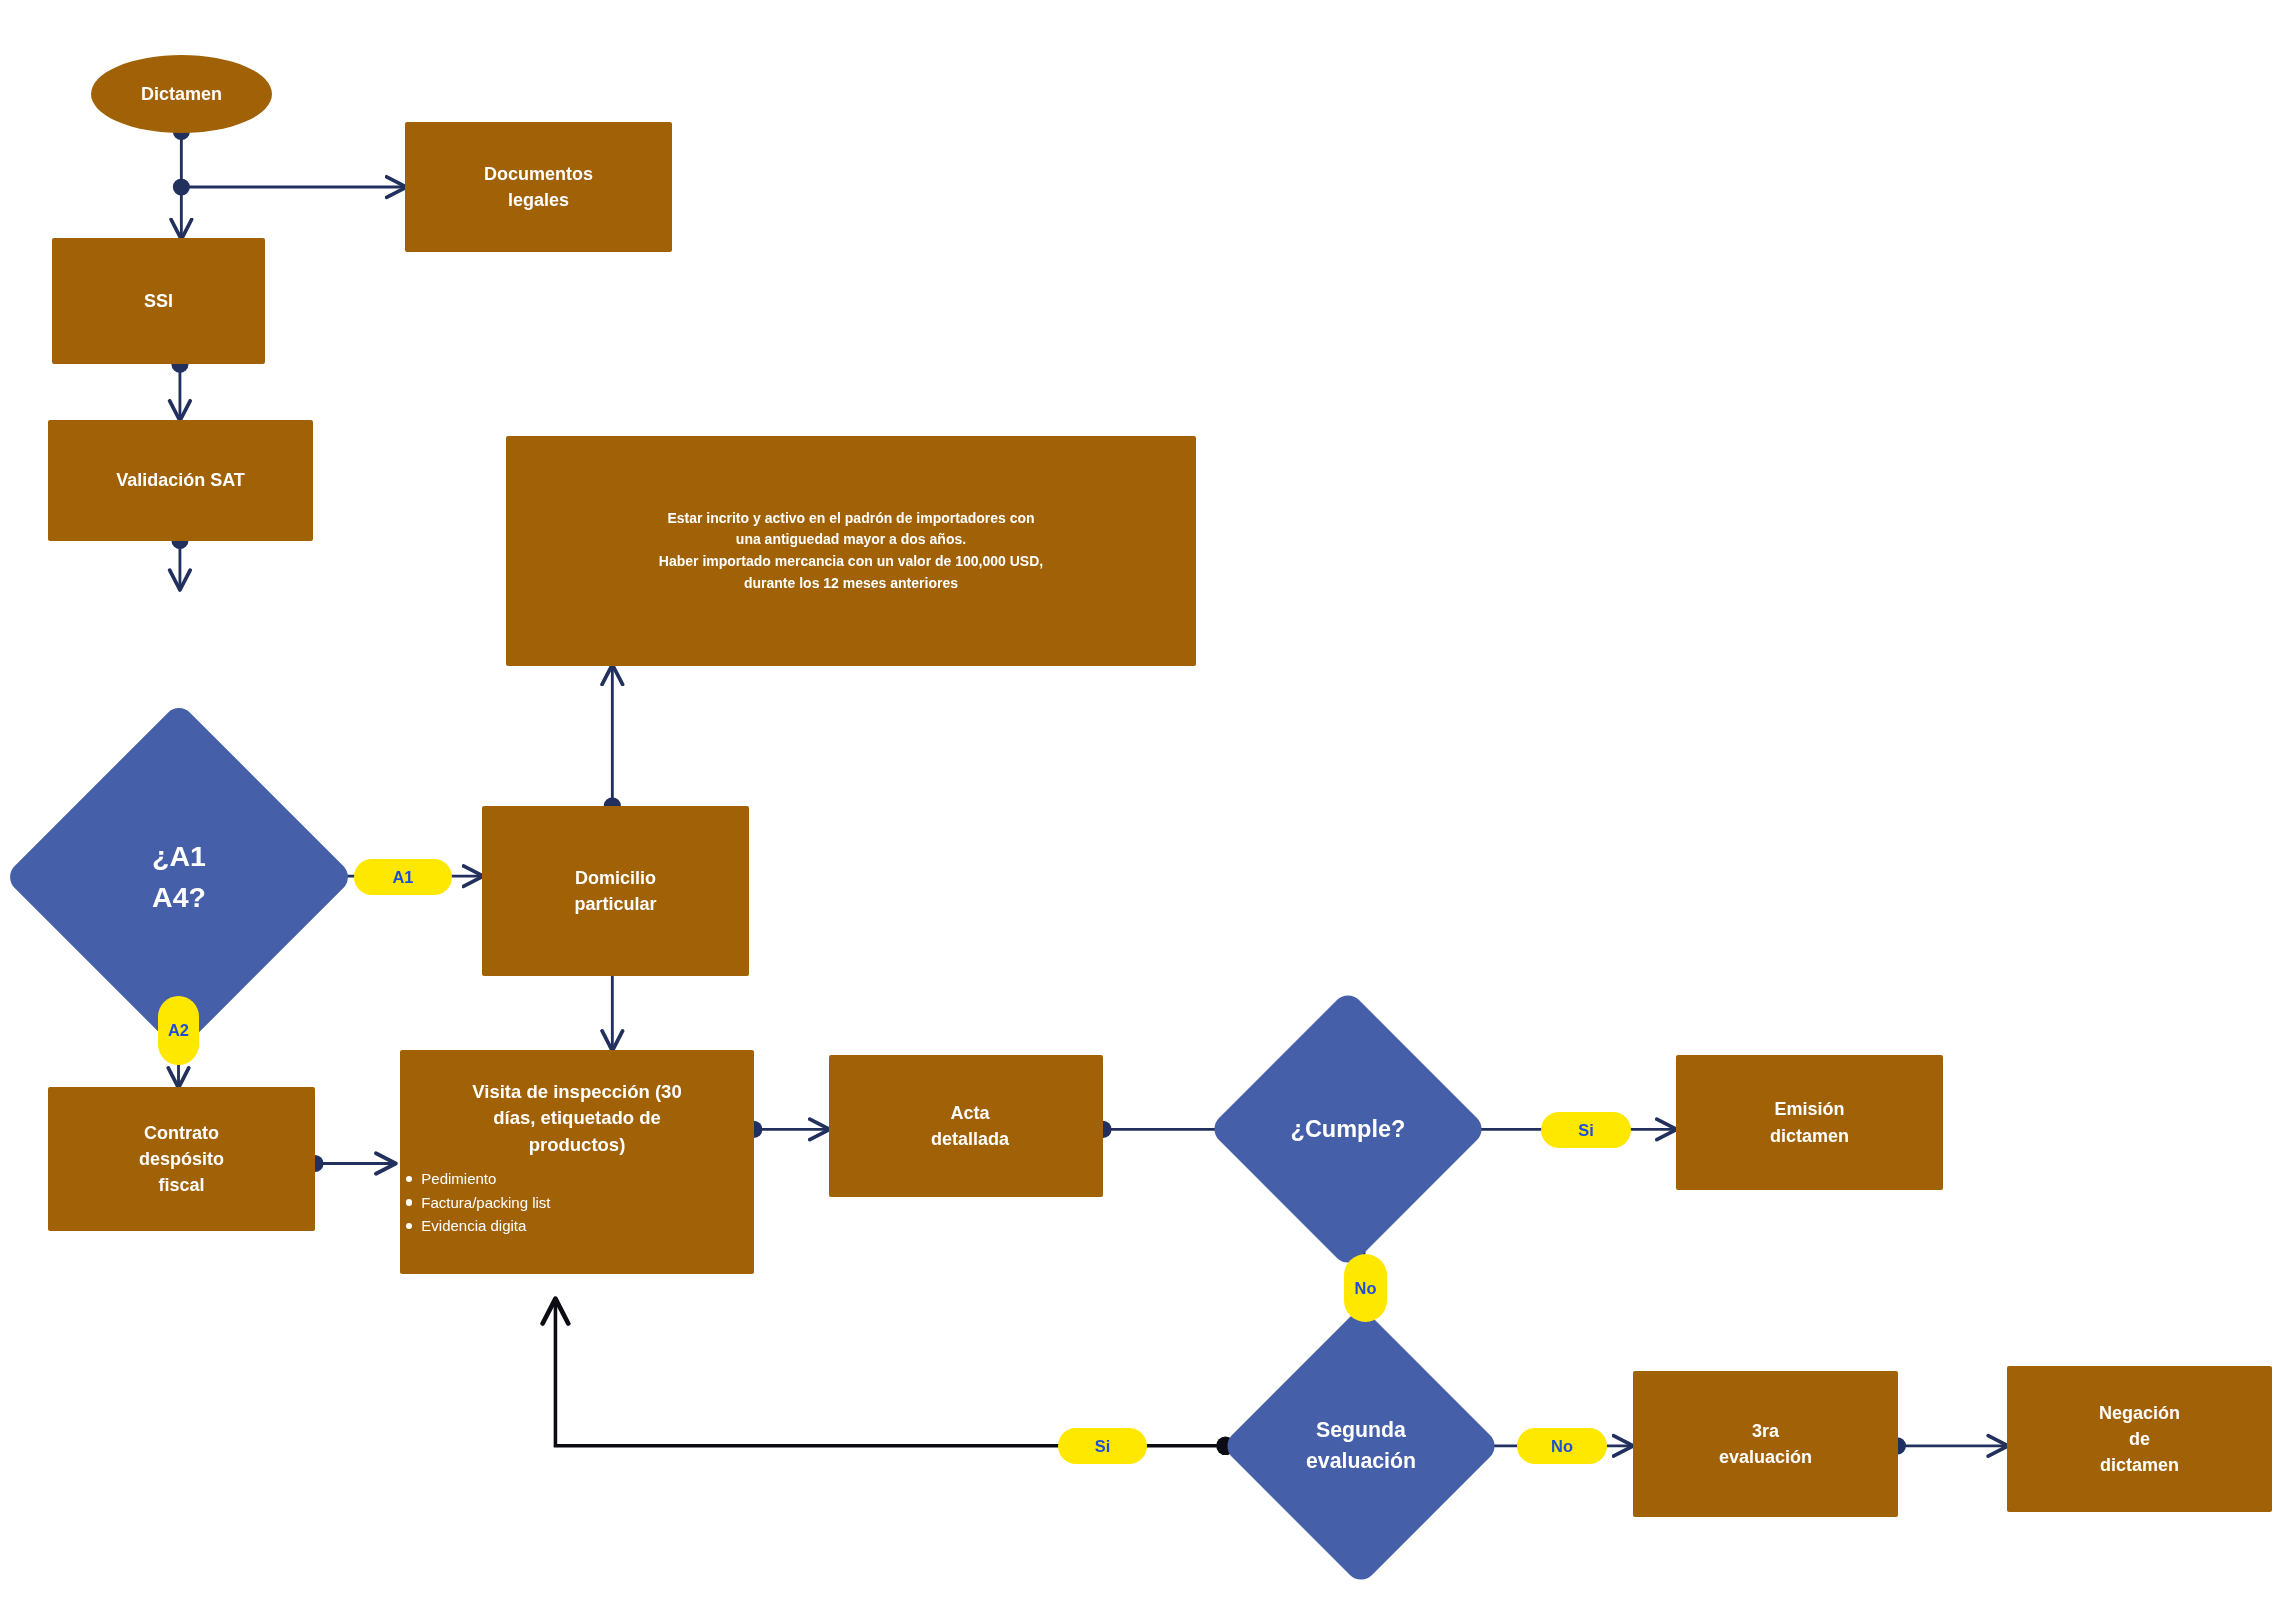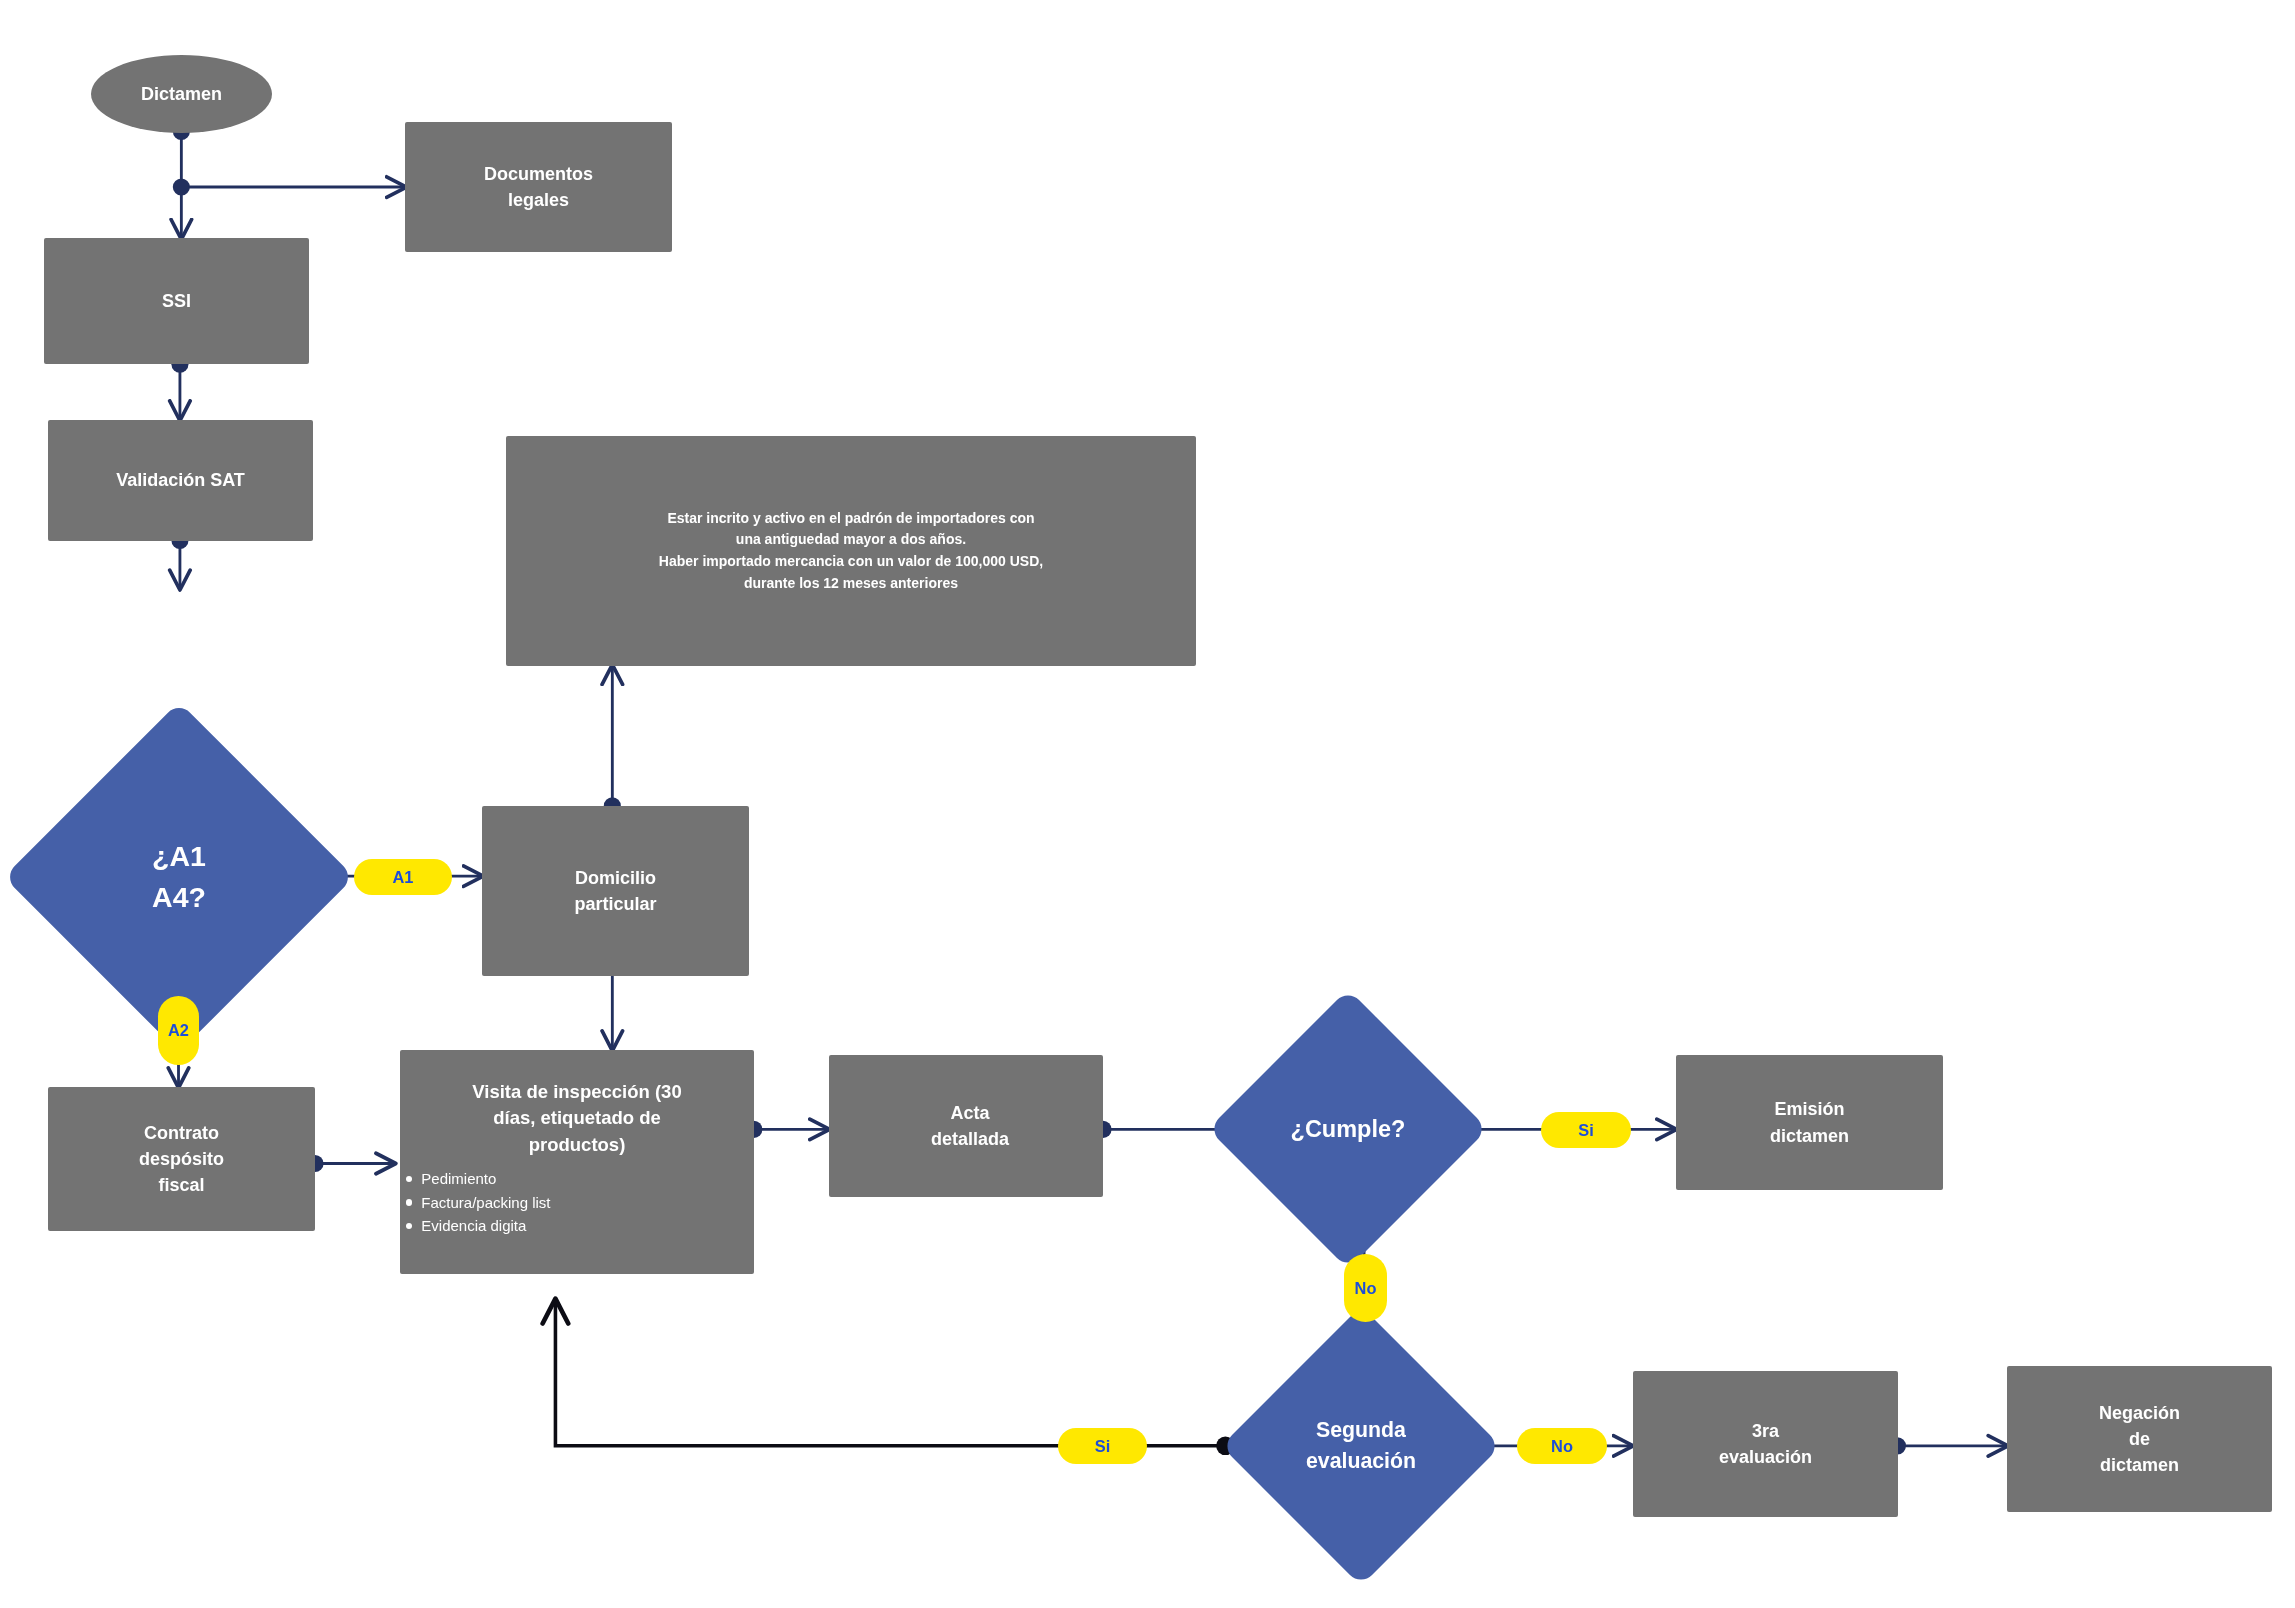--- a/index.html
+++ b/index.html
@@ -28,21 +28,21 @@
   .node {
     position: absolute;
     box-sizing: border-box;
     display: flex;
     flex-direction: column;
     align-items: center;
     justify-content: center;
     text-align: center;
     color: #ffffff;
     font-weight: bold;
-    background: #737373;
+    background: #a16207;
     z-index: 2;
   }
   .node.rect {
     border-radius: 2px;
   }
   .node.ellipse {
     border-radius: 50%;
   }
   .node.diamond {
     background: transparent;
@@ -186,21 +186,21 @@
 
   <div class="node ellipse" style="left:91px; top:55px; width:181px; height:78px; font-size:18px;">
     <span class="label">Dictamen</span>
   </div>
 
   <div class="node rect" style="left:405px; top:122px; width:267px; height:130px; font-size:18px;">
     <span class="label">Documentos
 legales</span>
   </div>
 
-  <div class="node rect" style="left:44px; top:238px; width:265px; height:126px; font-size:18px;">
+  <div class="node rect" style="left:52px; top:238px; width:213px; height:126px; font-size:18px;">
     <span class="label">SSI</span>
   </div>
 
   <div class="node rect" style="left:48px; top:420px; width:265px; height:121px; font-size:18px;">
     <span class="label">Validación SAT</span>
   </div>
 
 
   <div class="node rect reqbox" style="left:506px; top:436px; width:690px; height:230px; font-size:14px;">
     <span class="label">Estar incrito y activo en el padrón de importadores con

